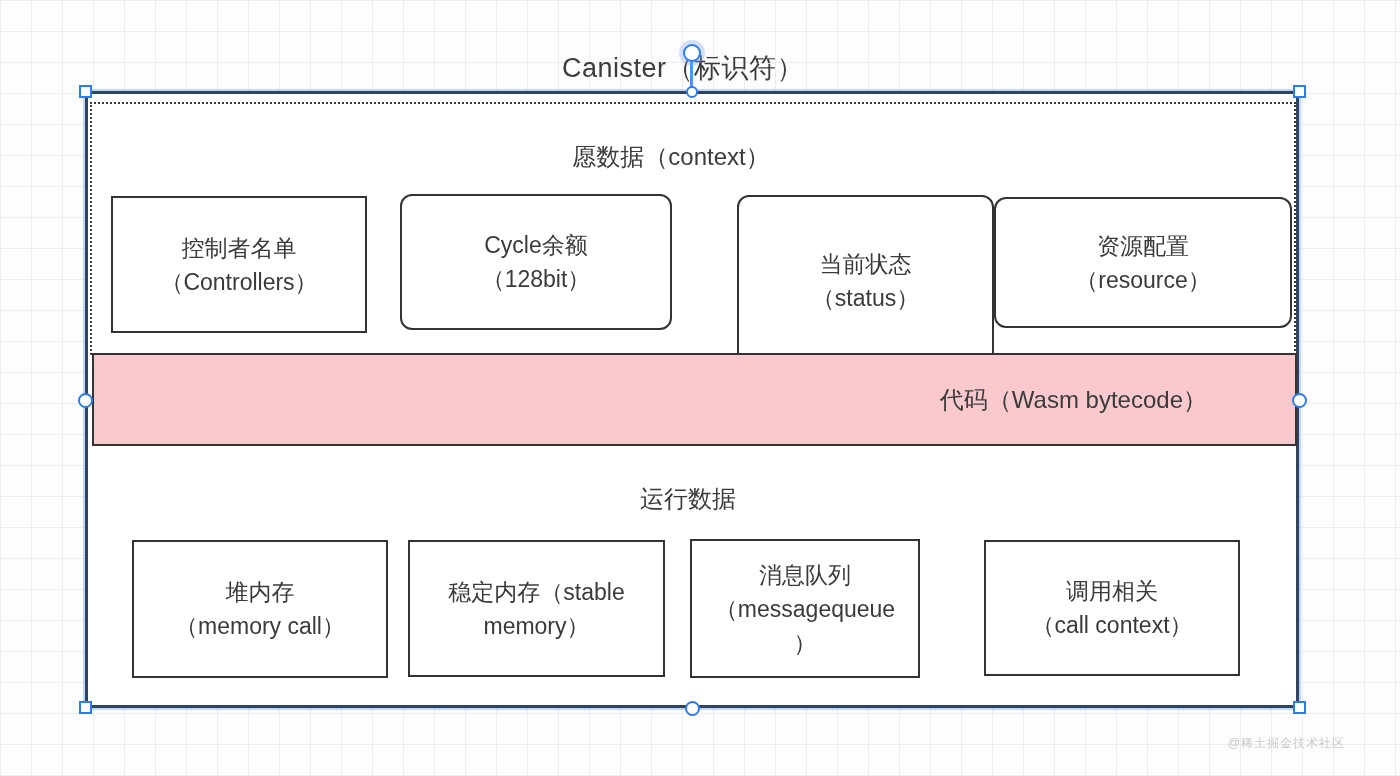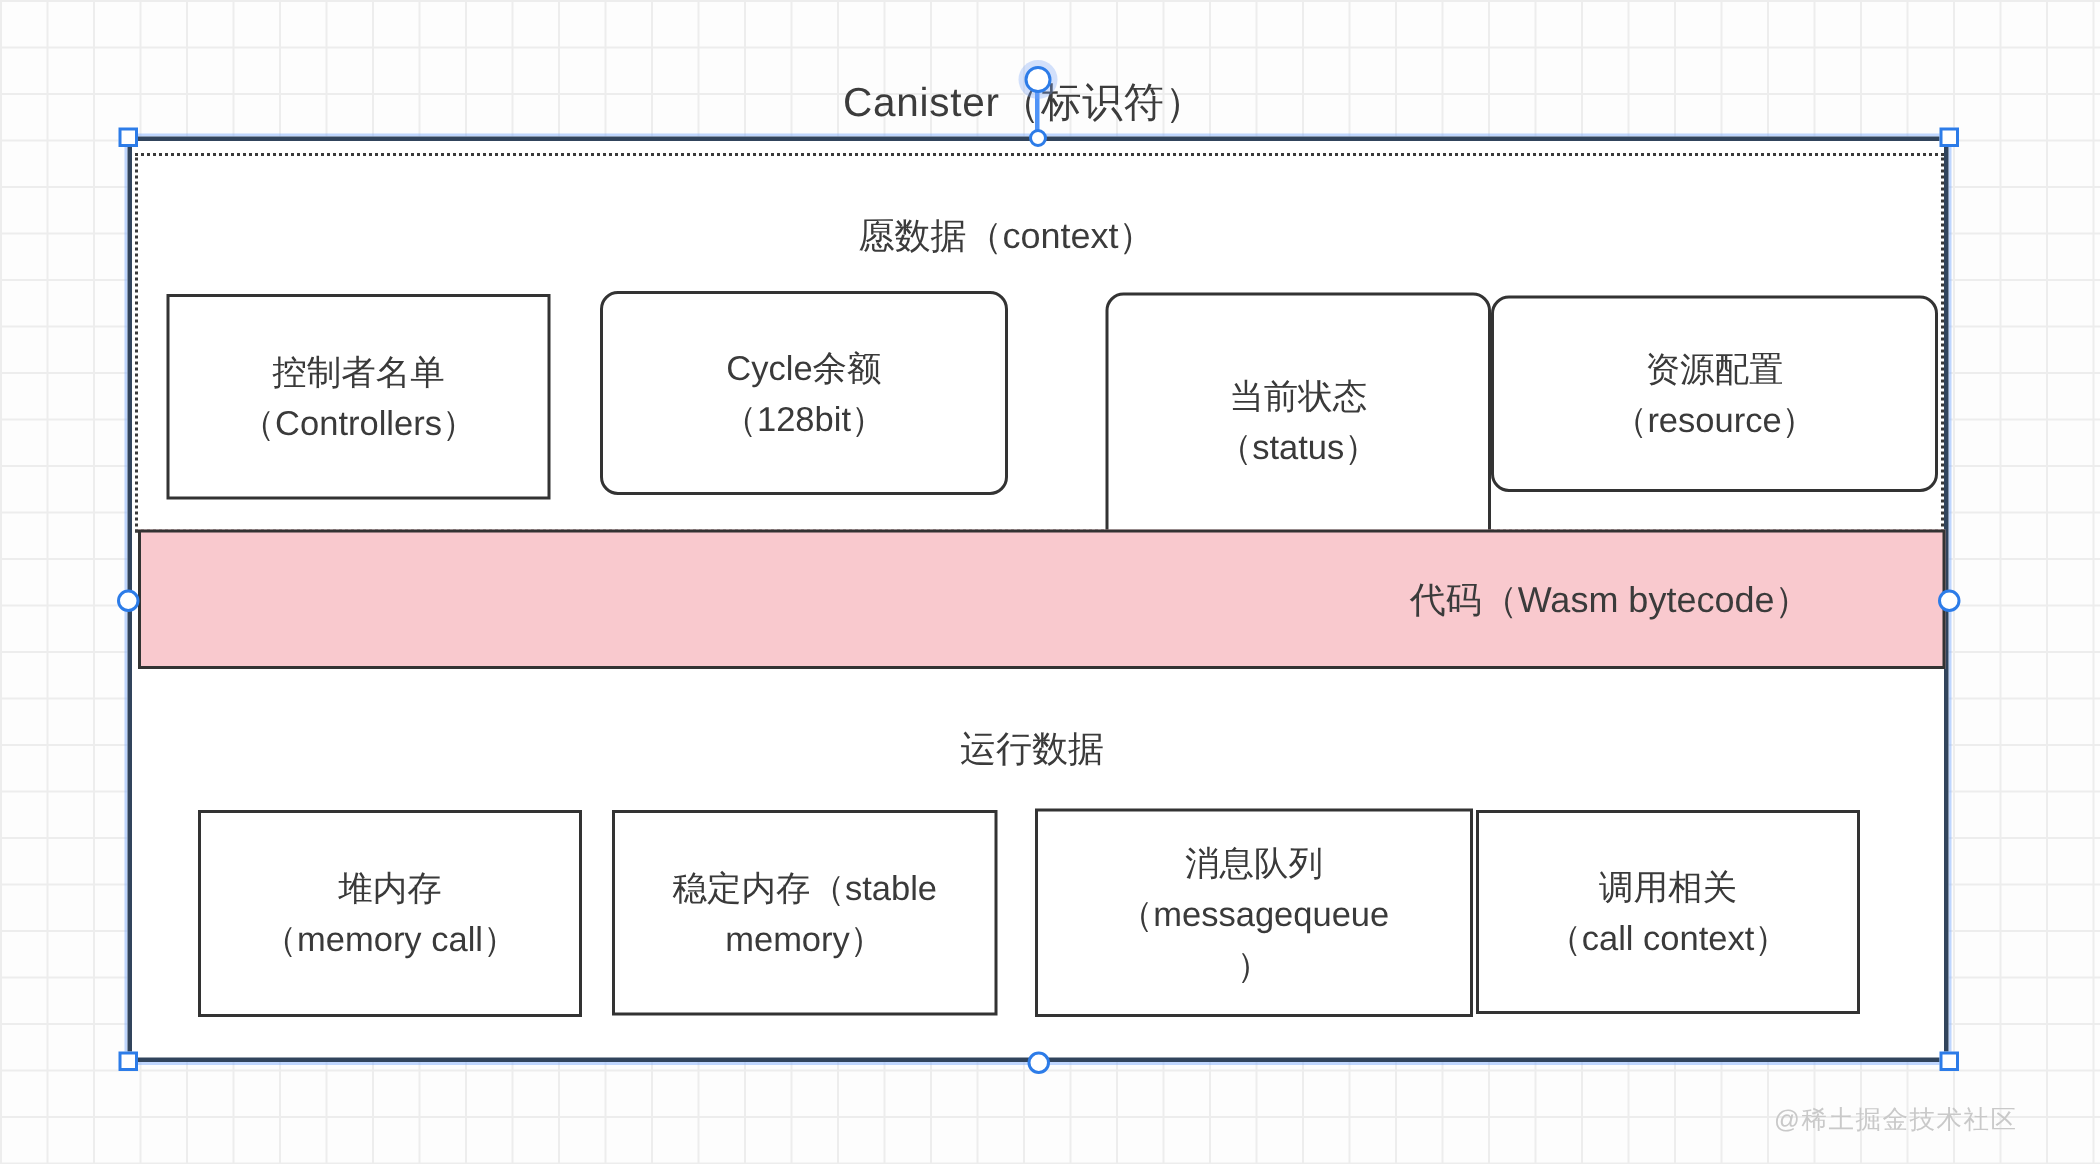--- a/index.html
+++ b/index.html
@@ -61,21 +61,21 @@
   }
   .handle-ci.small{width:12px;height:12px;}
   .handle-ci.rotate{
     width:18px;height:18px;
     box-shadow:0 0 0 4px rgba(120,165,250,.32);
   }
   .rotate-line{
     left:690px;top:53px;width:3px;height:39px;background:#4f93f7;z-index:5;
   }
   .watermark{
-    right:55px;top:735px;font-size:17px;color:#c9c9c9;z-index:4;
+    right:55px;top:735px;font-size:12px;color:#c9c9c9;z-index:4;
     letter-spacing:1px;
   }
   .tline{display:block;}
 </style>
 </head>
 <body>
 
 <div class="canvas">
 
   <div class="abs diagram-title">Canister（标识符）</div>
@@ -122,21 +122,21 @@
       <span class="tline">堆内存</span>
       <span class="tline">（memory call）</span>
     </div>
   </div>
   <div class="abs node" style="left:408px;top:540px;width:257px;height:137px;">
     <div>
       <span class="tline">稳定内存（stable</span>
       <span class="tline">memory）</span>
     </div>
   </div>
-  <div class="abs node" style="left:690px;top:539px;width:292px;height:139px;">
+  <div class="abs node" style="left:690px;top:539px;width:230px;height:139px;">
     <div>
       <span class="tline">消息队列</span>
       <span class="tline">（messagequeue</span>
       <span class="tline">）</span>
     </div>
   </div>
   <div class="abs node" style="left:984px;top:540px;width:256px;height:136px;">
     <div>
       <span class="tline">调用相关</span>
       <span class="tline">（call context）</span>

